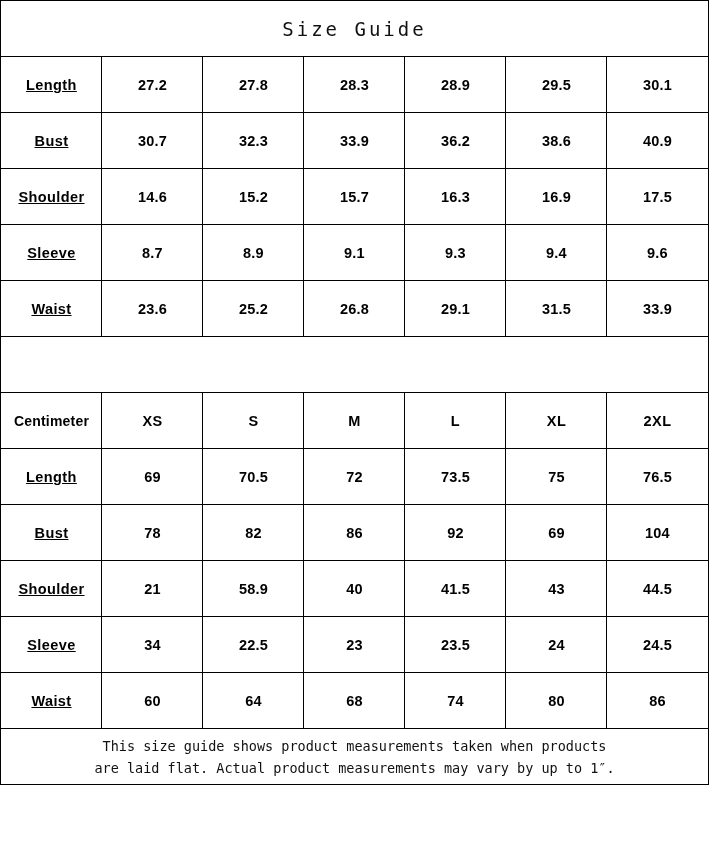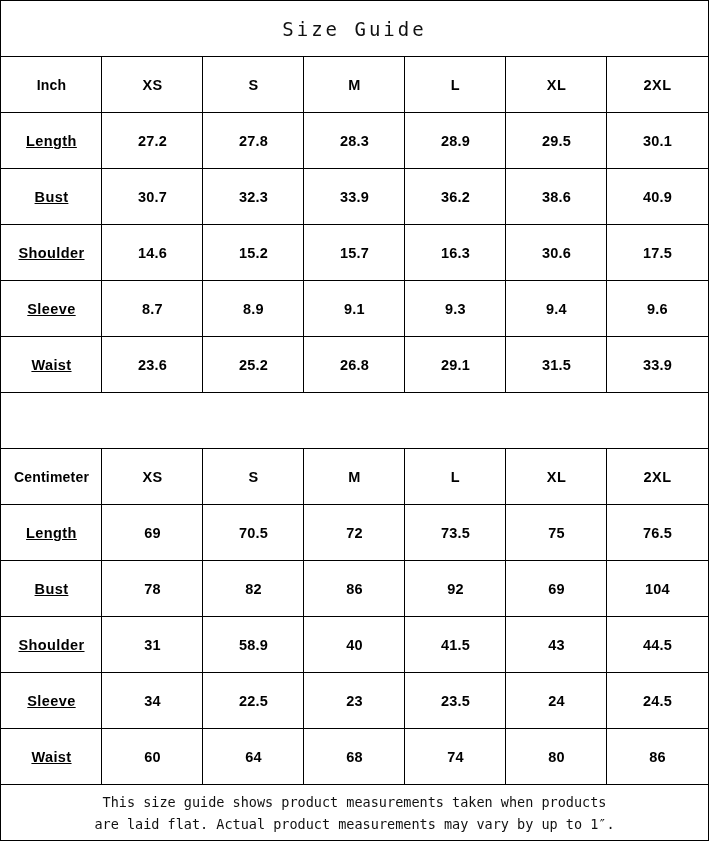--- a/index.html
+++ b/index.html
@@ -103,29 +103,20 @@
       <col style="width:101px">
       <col style="width:101px">
     <col style="width:101px">
   </colgroup>
   <tbody>
 
     <tr>
       <td class="title-cell" colspan="7">Size Guide</td>
     </tr>
 
-    <tr>
-      <td class="hdr-cell unit">Inch</td>
-      <td class="hdr-cell">XS</td>
-      <td class="hdr-cell">S</td>
-      <td class="hdr-cell">M</td>
-      <td class="hdr-cell">L</td>
-      <td class="hdr-cell">XL</td>
-      <td class="hdr-cell">2XL</td>
-    </tr>
 
     <tr>
       <td class="row-label">Length</td>
       <td class="data-cell">27.2</td>
       <td class="data-cell">27.8</td>
       <td class="data-cell">28.3</td>
       <td class="data-cell">28.9</td>
       <td class="data-cell">29.5</td>
       <td class="data-cell">30.1</td>
     </tr>
@@ -139,21 +130,21 @@
       <td class="data-cell">38.6</td>
       <td class="data-cell">40.9</td>
     </tr>
 
     <tr>
       <td class="row-label">Shoulder</td>
       <td class="data-cell">14.6</td>
       <td class="data-cell">15.2</td>
       <td class="data-cell">15.7</td>
       <td class="data-cell">16.3</td>
-      <td class="data-cell">30.6</td>
+      <td class="data-cell">16.9</td>
       <td class="data-cell">17.5</td>
     </tr>
 
     <tr>
       <td class="row-label">Sleeve</td>
       <td class="data-cell">8.7</td>
       <td class="data-cell">8.9</td>
       <td class="data-cell">9.1</td>
       <td class="data-cell">9.3</td>
       <td class="data-cell">9.4</td>
@@ -199,21 +190,21 @@
       <td class="data-cell">78</td>
       <td class="data-cell">82</td>
       <td class="data-cell">86</td>
       <td class="data-cell">92</td>
       <td class="data-cell">69</td>
       <td class="data-cell">104</td>
     </tr>
 
     <tr>
       <td class="row-label">Shoulder</td>
-      <td class="data-cell">31</td>
+      <td class="data-cell">21</td>
       <td class="data-cell">58.9</td>
       <td class="data-cell">40</td>
       <td class="data-cell">41.5</td>
       <td class="data-cell">43</td>
       <td class="data-cell">44.5</td>
     </tr>
 
     <tr>
       <td class="row-label">Sleeve</td>
       <td class="data-cell">34</td>

